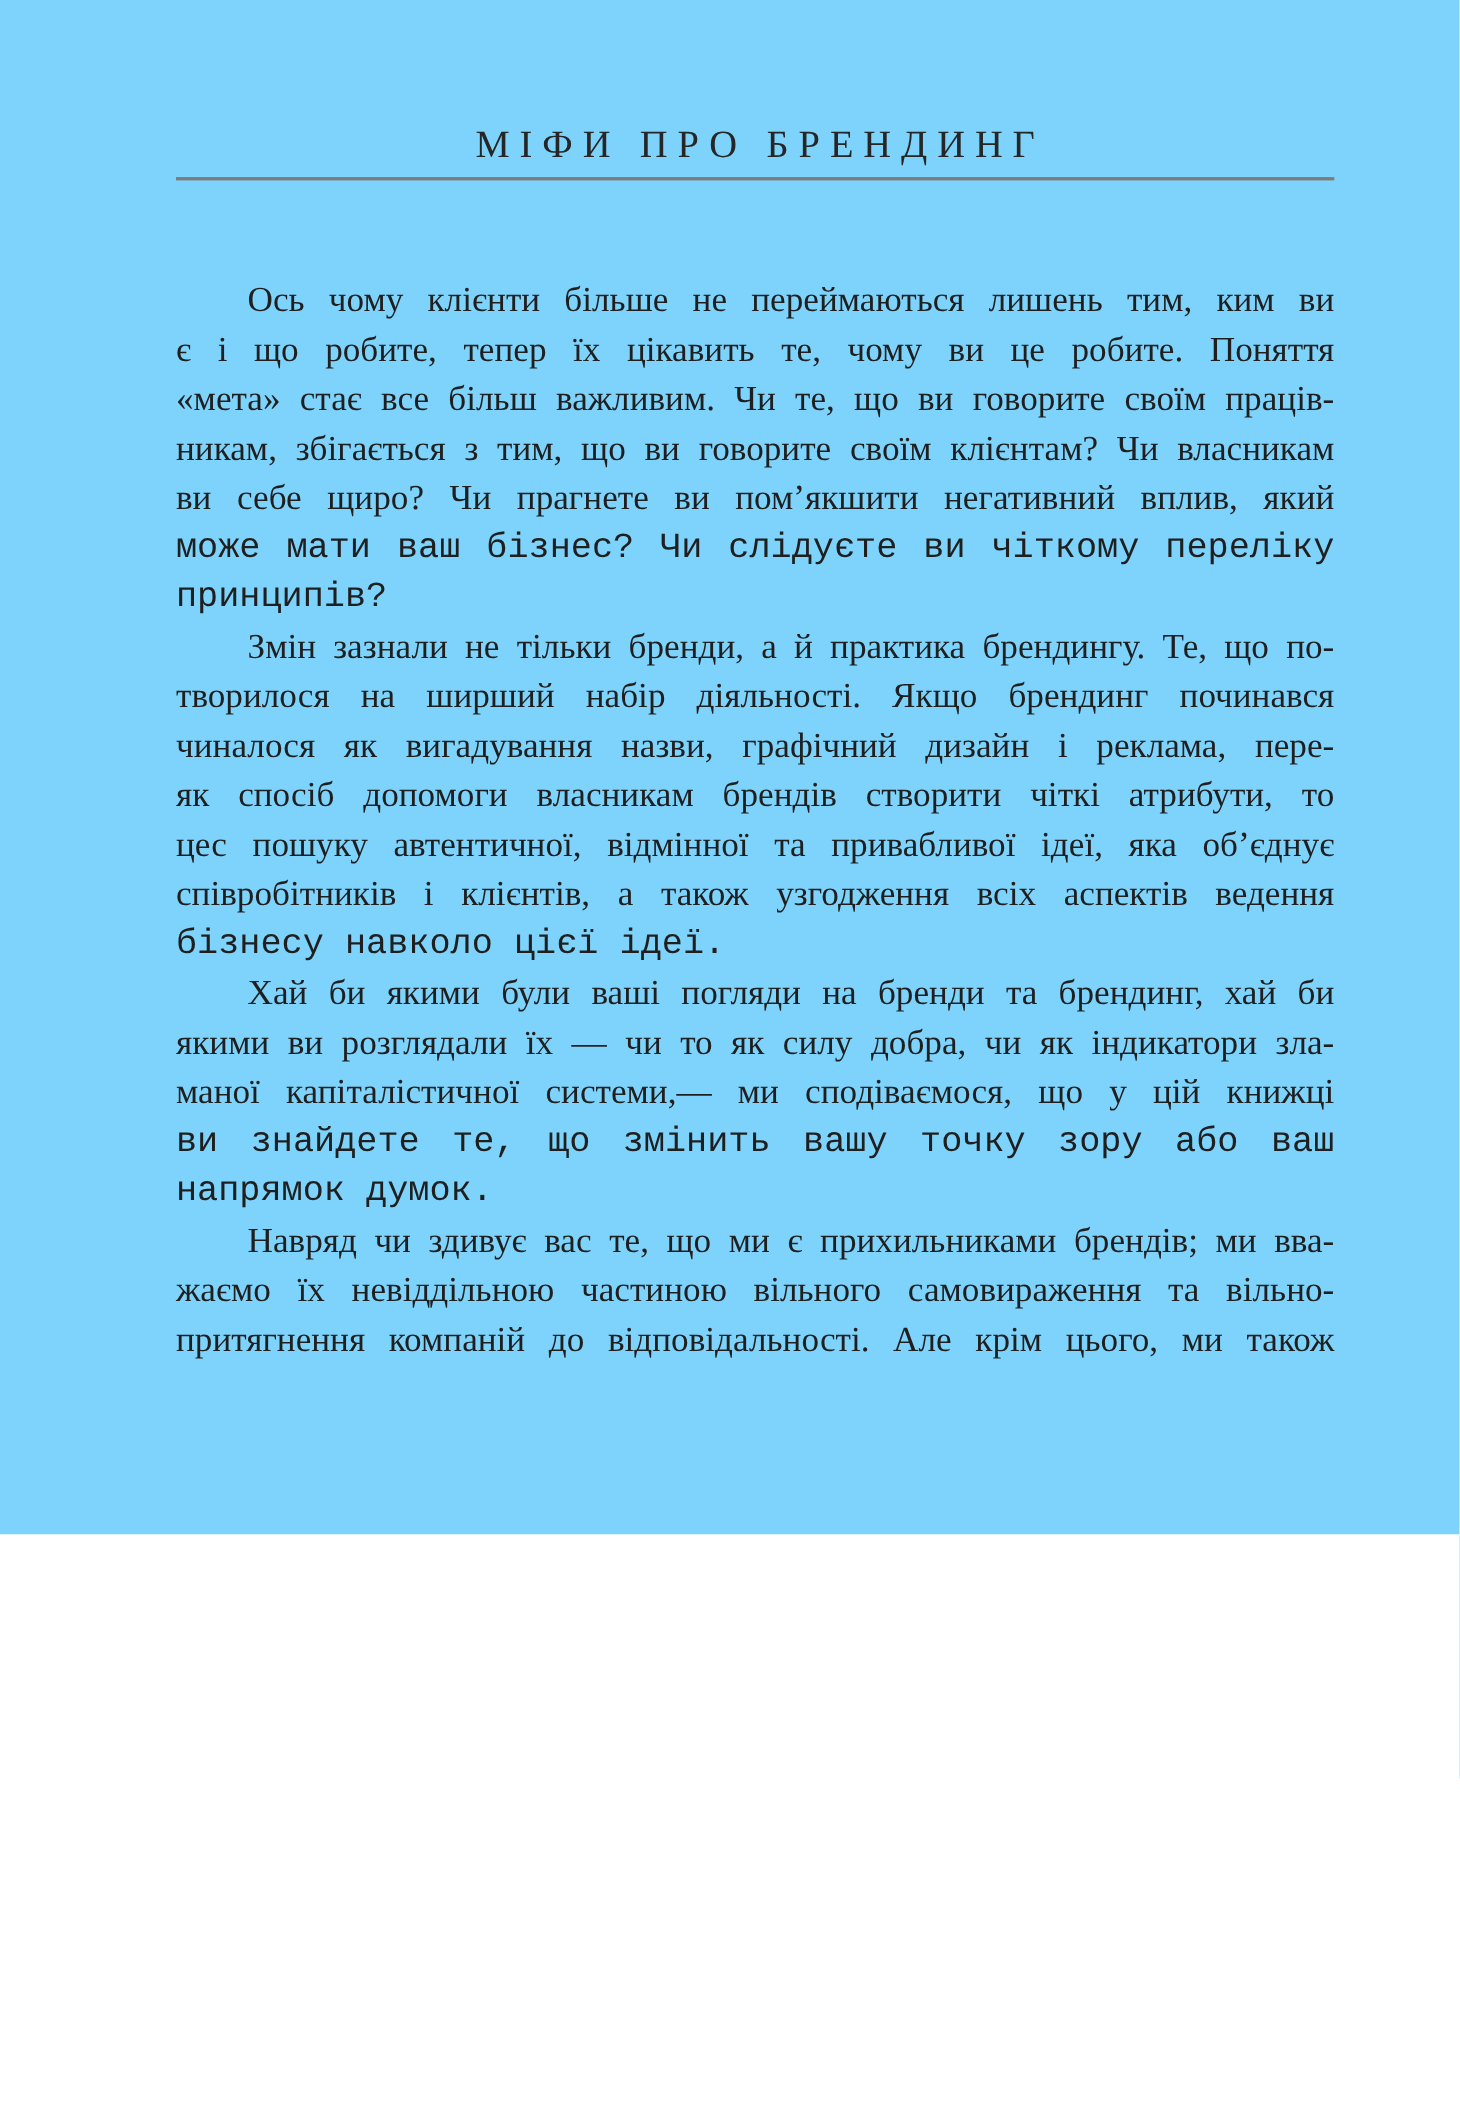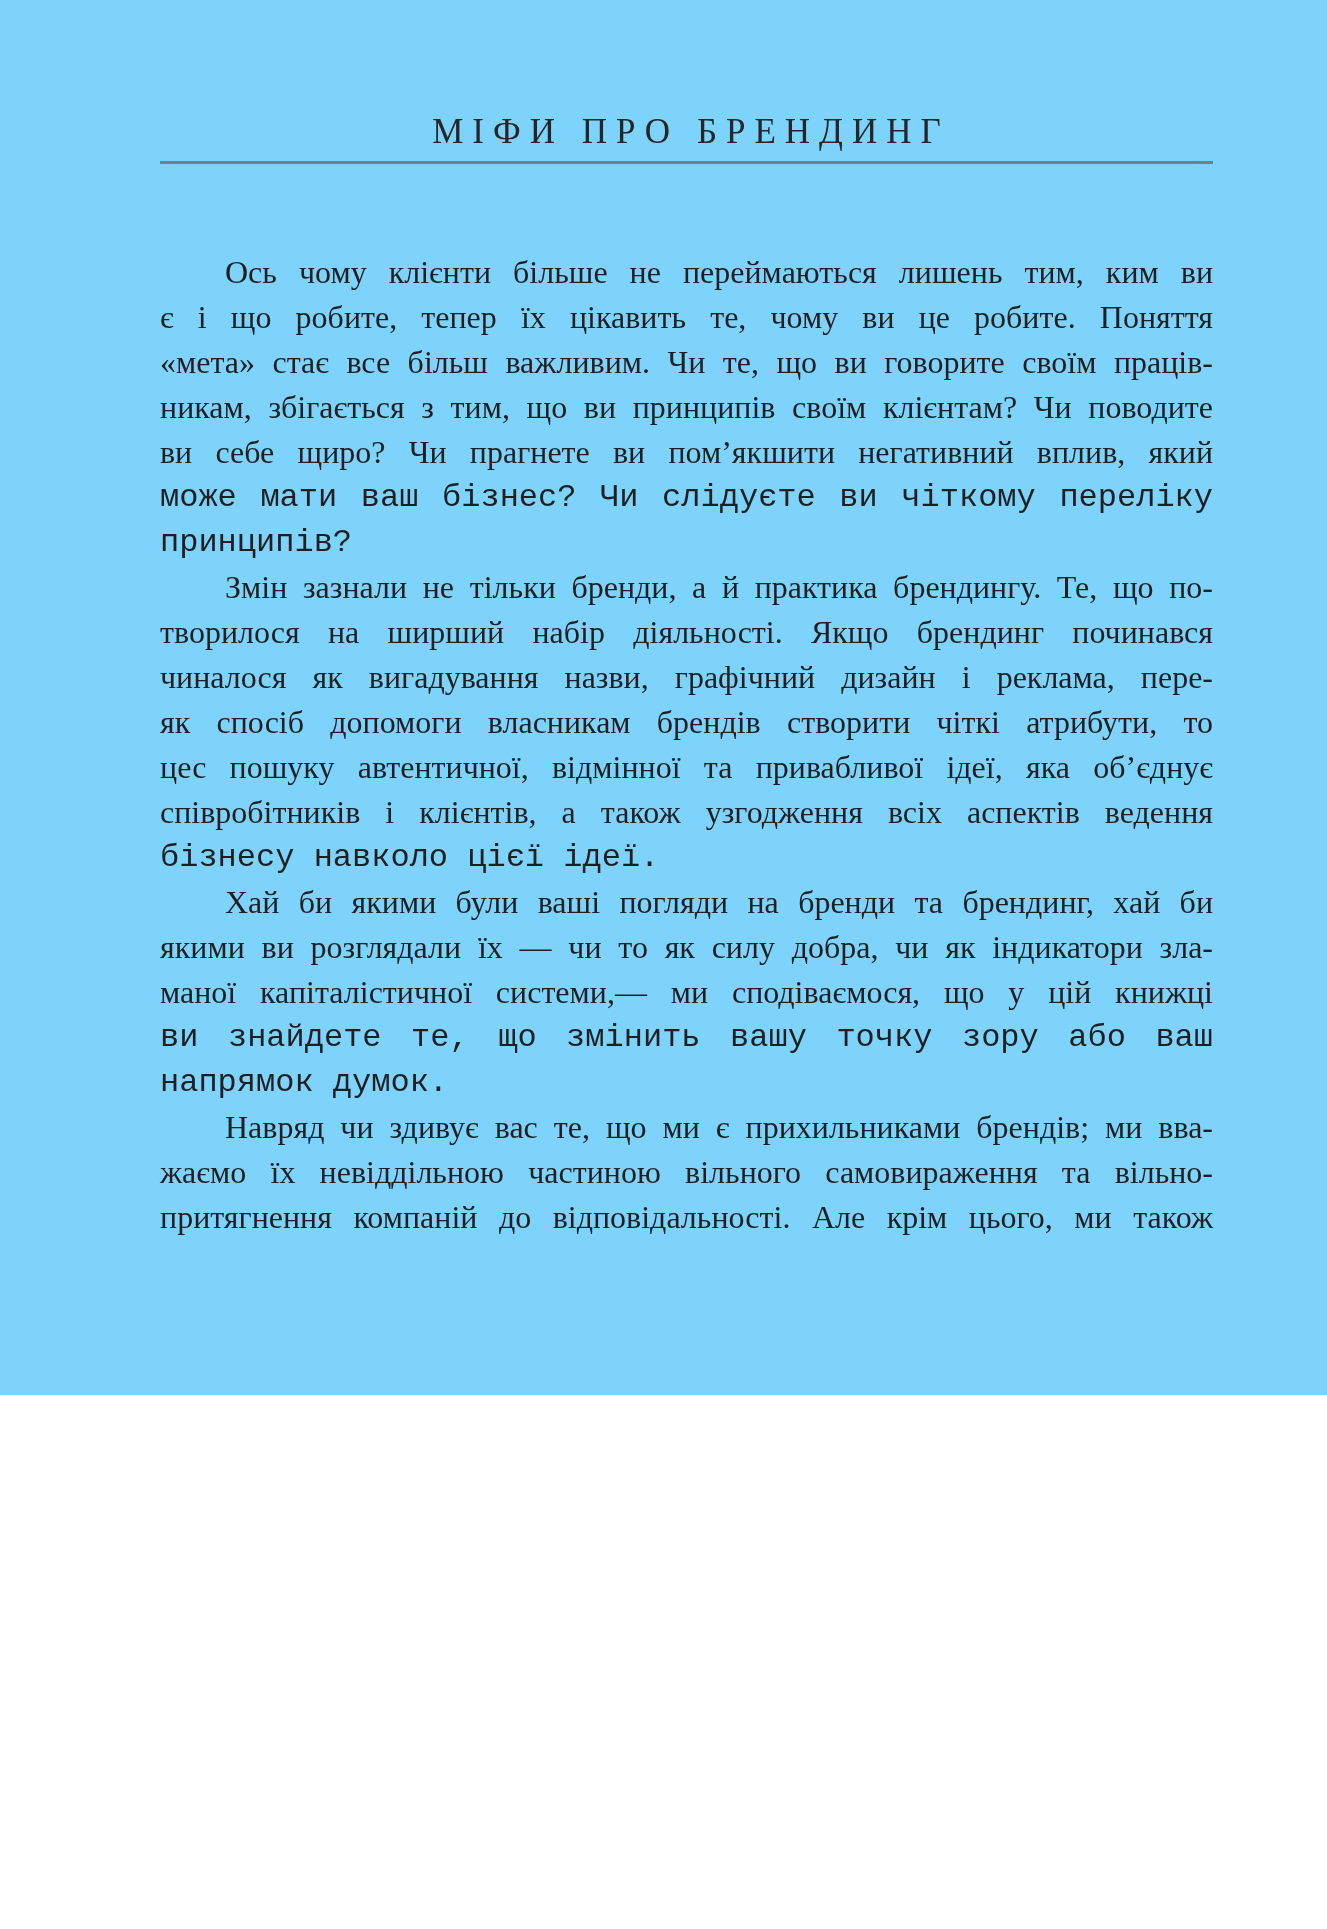--- a/index.html
+++ b/index.html
@@ -63,21 +63,21 @@
   <div class="running-head">
     <div class="title">МІФИ ПРО БРЕНДИНГ</div>
     <div class="head-rule"></div>
   </div>
 
   <div class="body-text">
       <div class="paragraph">
         <div class="line first">Ось чому клієнти більше не переймаються лишень тим, ким ви</div>
         <div class="line">є і що робите, тепер їх цікавить те, чому ви це робите. Поняття</div>
         <div class="line">«мета» стає все більш важливим. Чи те, що ви говорите своїм праців-</div>
-        <div class="line">никам, збігається з тим, що ви принципів своїм клієнтам? Чи поводите</div>
+        <div class="line">никам, збігається з тим, що ви говорите своїм клієнтам? Чи власникам</div>
         <div class="line">ви себе щиро? Чи прагнете ви пом’якшити негативний вплив, який</div>
         <div class="line last">може мати ваш бізнес? Чи слідуєте ви чіткому переліку принципів?</div>
       </div>
       <div class="paragraph">
         <div class="line first">Змін зазнали не тільки бренди, а й практика брендингу. Те, що по-</div>
         <div class="line">творилося на ширший набір діяльності. Якщо брендинг починався</div>
         <div class="line">чиналося як вигадування назви, графічний дизайн і реклама, пере-</div>
         <div class="line">як спосіб допомоги власникам брендів створити чіткі атрибути, то</div>
         <div class="line">цес пошуку автентичної, відмінної та привабливої ідеї, яка об’єднує</div>
         <div class="line">співробітників і клієнтів, а також узгодження всіх аспектів ведення</div>

